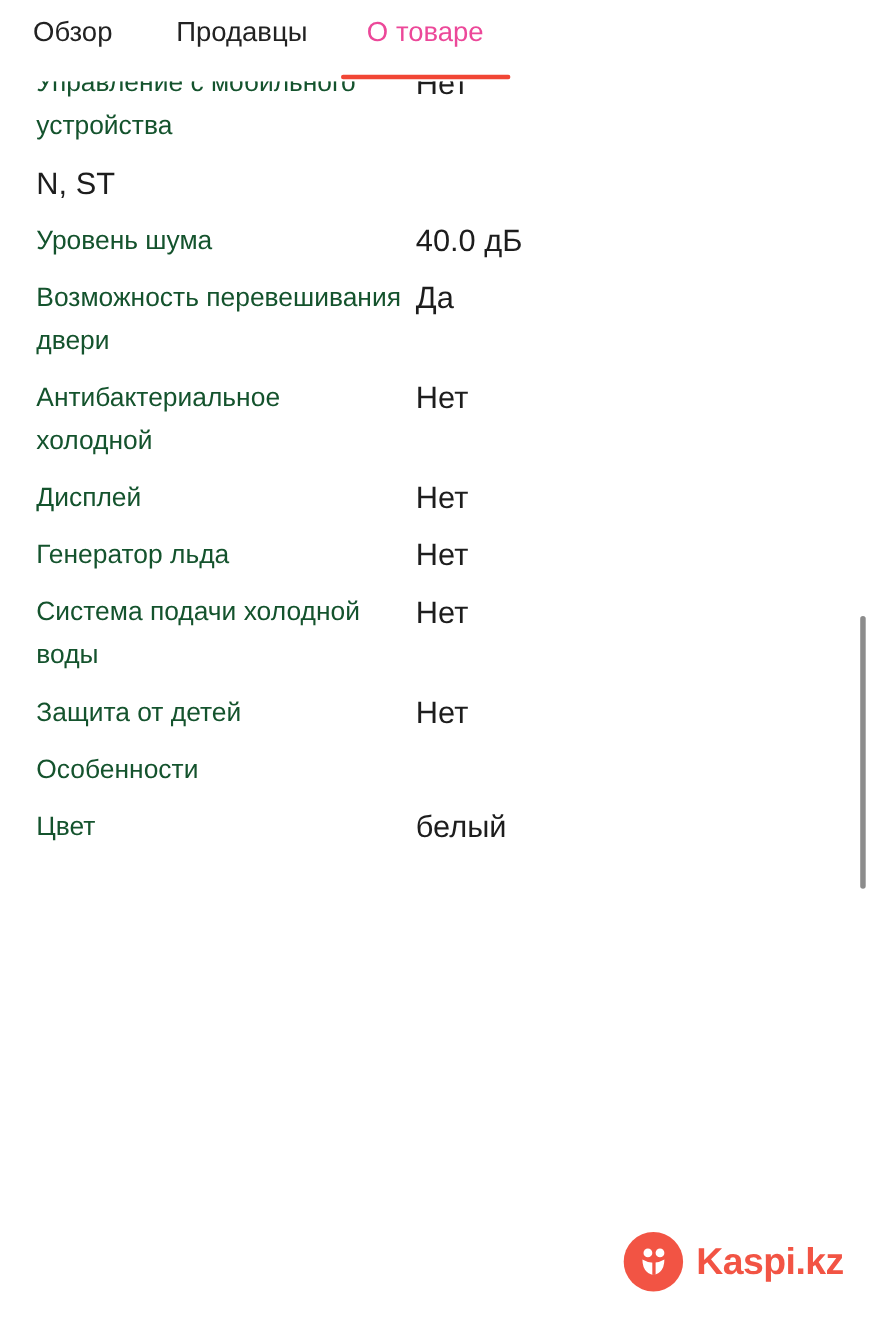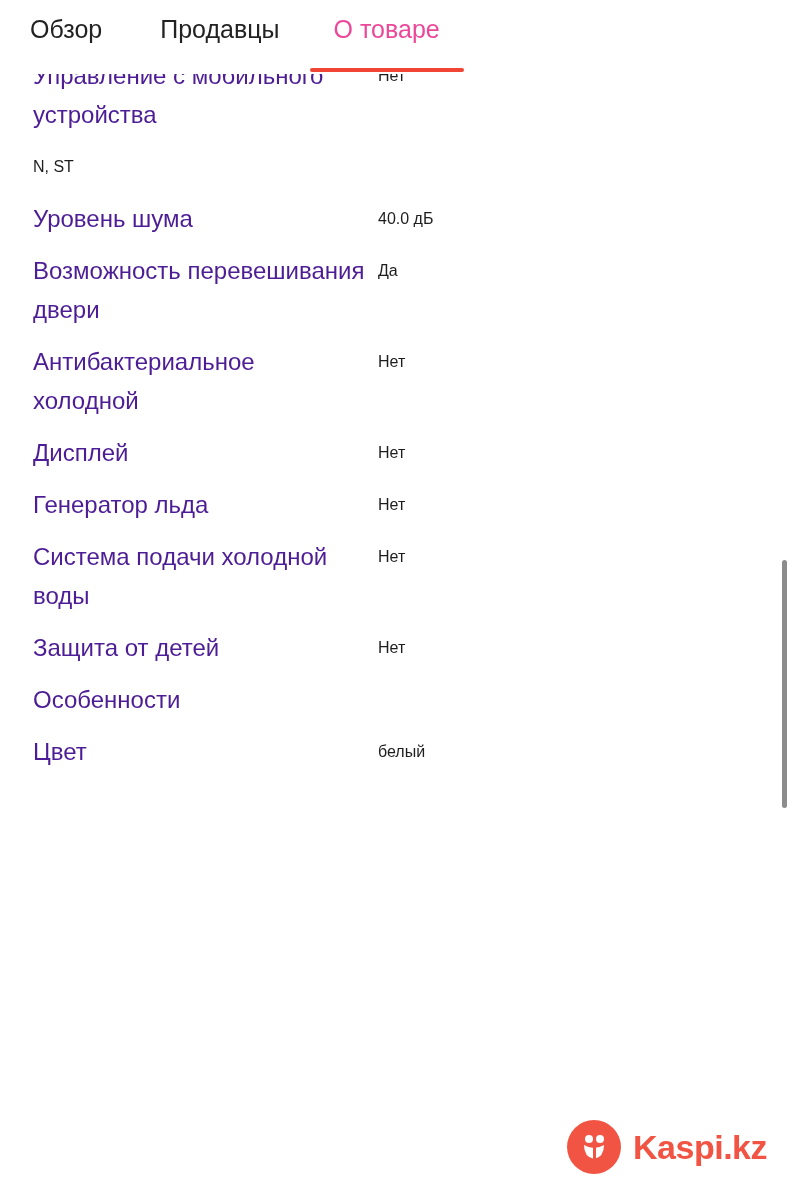--- a/index.html
+++ b/index.html
@@ -65,27 +65,27 @@
   .spec-row {
     display: flex;
     align-items: flex-start;
     padding-bottom: 13px;
   }
   .spec-label {
     width: 345px;
     flex: 0 0 345px;
     font-size: 24px;
     line-height: 39px;
-    color: #4c1d95;
+    color: #14532d;
     padding-right: 12px;
     box-sizing: border-box;
   }
   .spec-value {
     flex: 1 1 auto;
-    font-size: 16px;
+    font-size: 28px;
     line-height: 39px;
     color: #1d1d1d;
     white-space: pre-line;
   }
 
   
   .row-clip-top { margin-top: 0; }
 
   
   .scrollbar-track {

